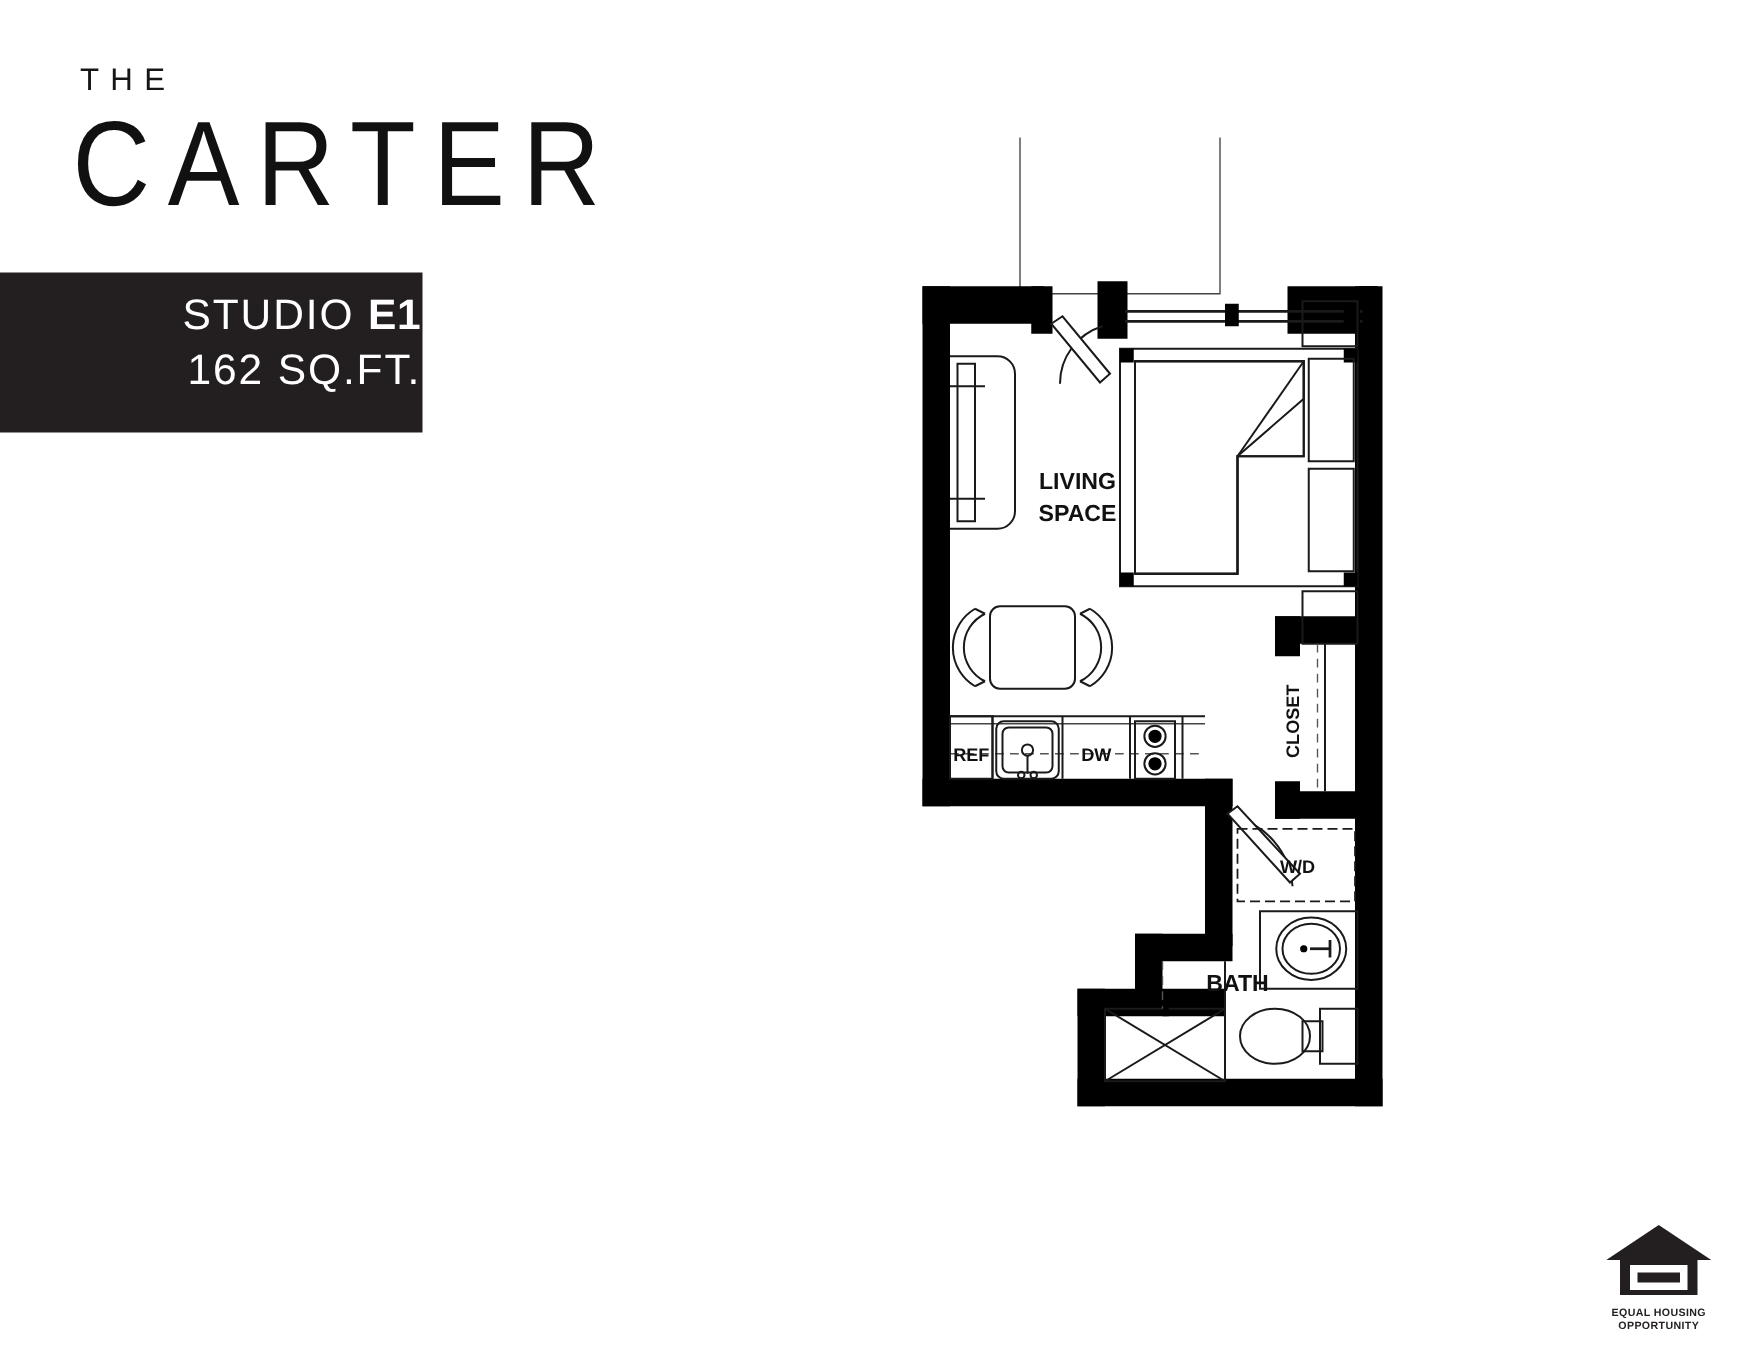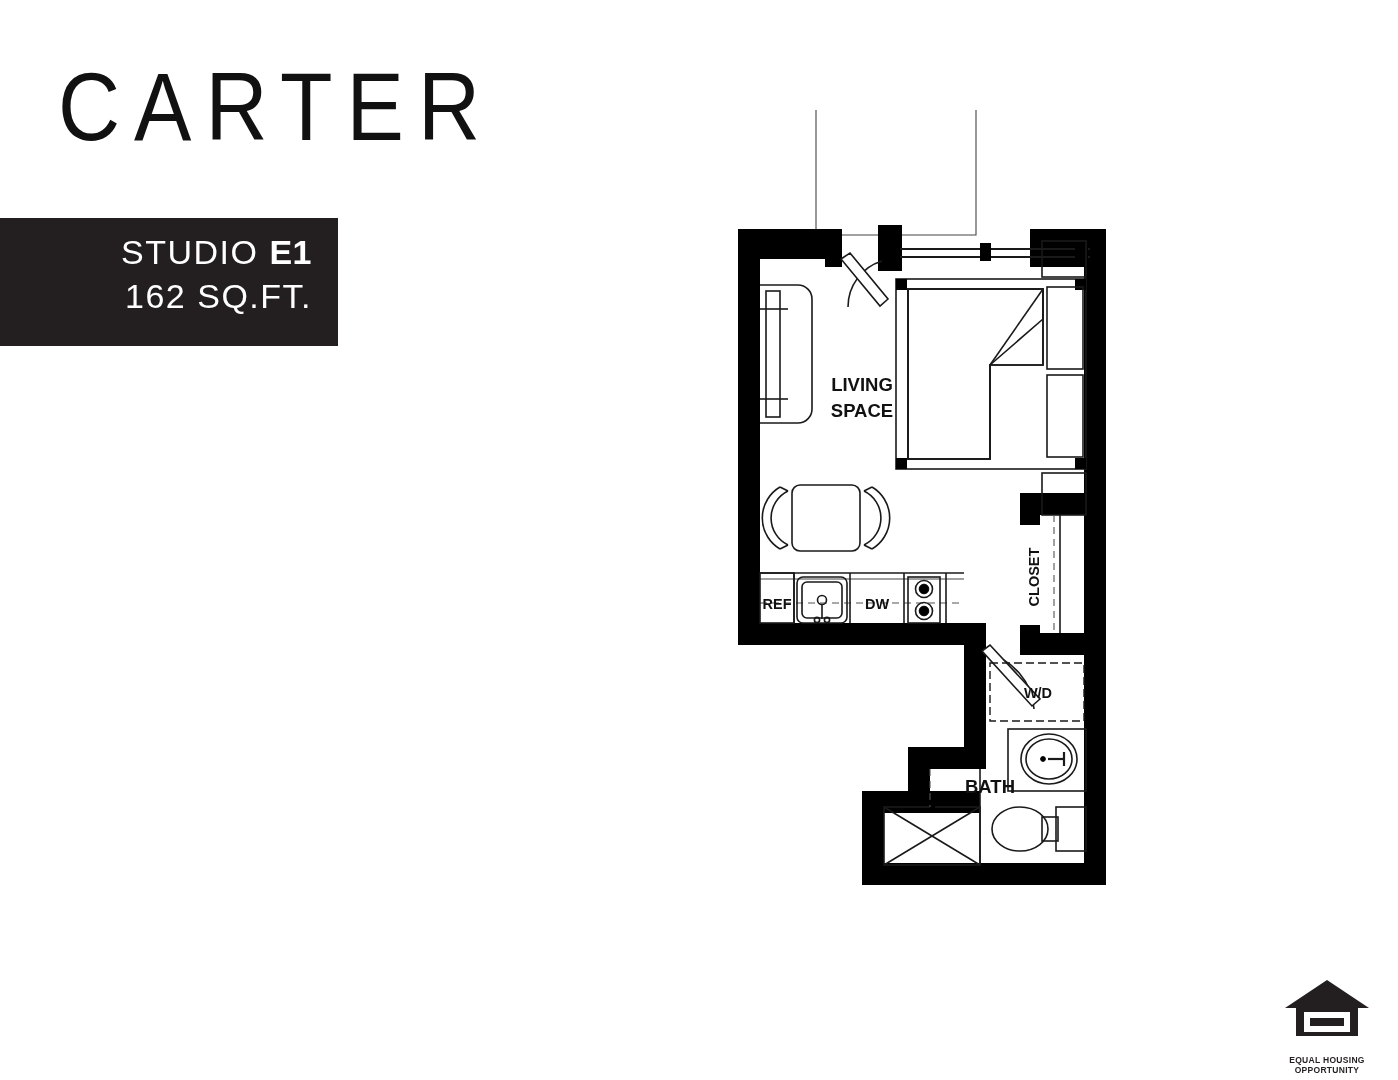--- a/index.html
+++ b/index.html
@@ -48,21 +48,21 @@
   
   #plan-label {
     position: absolute;
     left: 0px;
     top: 218px;
     width: 338px;
     height: 128px;
     background: #231f20;
     color: #ffffff;
     box-sizing: border-box;
-    padding: 12px 26px 12px 0;
+    padding: 12px 1px 12px 0;
     text-align: right;
   }
   #plan-name {
     font-size: 34px;
     letter-spacing: 1.5px;
     font-weight: 300;
     line-height: 1.3;
     white-space: nowrap;
   }
   #plan-name .bold {
@@ -101,28 +101,29 @@
     width: 102px;
     height: 92px;
     text-align: center;
   }
   #eho-text {
     font-size: 8.5px;
     font-weight: 700;
     letter-spacing: 0.3px;
     line-height: 1.15;
     color: #231f20;
-    margin-top: 12px;
+    margin-top: 1px;
     white-space: pre-line;
   }
 </style>
 </head>
 <body>
 
 <div id="brand">
+  <div id="brand-the">THE</div>
   <div id="brand-carter">CARTER</div>
 </div>
 
 <div id="plan-label">
   <div id="plan-name"><span>STUDIO </span><span class="bold">E1</span></div>
   <div id="plan-area">162 SQ.FT.</div>
 </div>
 
 <div id="floorplan">
 <svg width="490" height="820" viewBox="0 0 490 820" xmlns="http://www.w3.org/2000/svg">

